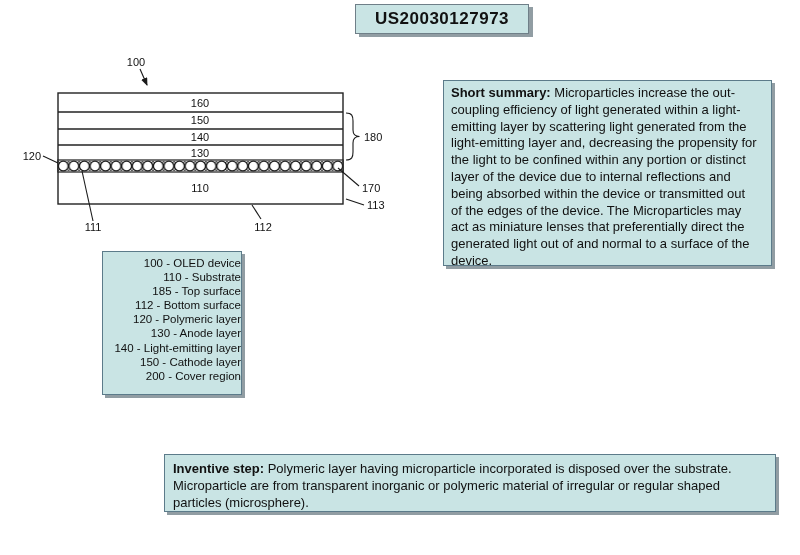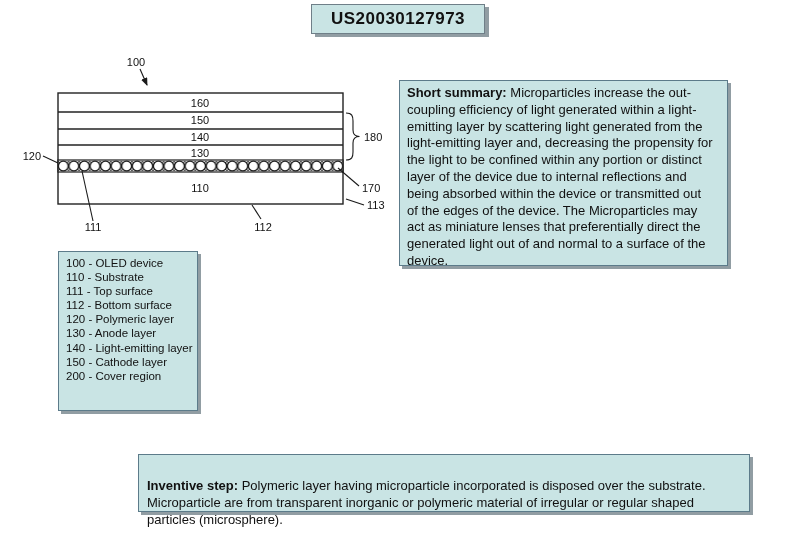--- a/index.html
+++ b/index.html
@@ -6,40 +6,41 @@
   body{
     width:800px;height:555px;position:relative;overflow:hidden;
     background:#ffffff;color:#111;
     font-family:"Liberation Sans", sans-serif;
   }
   .box{
     position:absolute;box-sizing:border-box;
     background:var(--box-bg,#c9e4e4);
     border:1.5px solid var(--box-border,#5c7b8a);
     box-shadow:3px 3px 0 var(--shadow,#919da3);
+    margin-left:44px;
   }
   #title-box{
     left:311px;top:4px;width:174px;height:30px;
     border:1px solid #6f7f88;
     box-shadow:4px 3px 0 var(--shadow,#919da3);
     font-size:17px;font-weight:bold;text-align:center;line-height:28px;
     letter-spacing:0.5px;
   }
   #legend-box{
-    left:58px;top:251px;width:140px;height:160px;
-    font-size:11.5px;padding:4px 0 0 7px;
+    left:58px;top:251px;width:140px;height:144px;
+    font-size:11.5px;padding:4px 0 0 7px;text-align:right;
   }
   .legend-row{line-height:14.1px;white-space:nowrap;}
   #summary-box{
     left:399px;top:80px;width:329px;height:186px;
     font-size:13px;line-height:16.8px;padding:4px 13px 0 7px;
   }
   #inventive-box{
-    left:138px;top:454px;width:612px;height:58px;
-    font-size:13px;line-height:17px;padding:22px 8px;
+    left:120px;top:454px;width:612px;height:58px;
+    font-size:13px;line-height:17px;padding:5px 8px;
   }
   .b{font-weight:bold;}
   p{margin:0;}
   #diagram{position:absolute;left:0;top:0;}
   #diagram text{font-family:"Liberation Sans", sans-serif;font-size:11px;fill:#111;stroke:none;}
 </style>
 </head>
 <body>
 
 <svg id="diagram" width="400" height="250" viewBox="0 0 400 250">
@@ -86,21 +87,21 @@
   <text x="362" y="192" text-anchor="start">170</text>
   <text x="367" y="209" text-anchor="start">113</text>
   <text x="364" y="141" text-anchor="start">180</text>
 </svg>
 
 <div id="title-box" class="box">US20030127973</div>
 
 <div id="legend-box" class="box">
   <div class="legend-row">100 - OLED device</div>
   <div class="legend-row">110 - Substrate</div>
-  <div class="legend-row">111 - Top surface</div>
+  <div class="legend-row">185 - Top surface</div>
   <div class="legend-row">112 - Bottom surface</div>
   <div class="legend-row">120 - Polymeric layer</div>
   <div class="legend-row">130 - Anode layer</div>
   <div class="legend-row">140 - Light-emitting layer</div>
   <div class="legend-row">150 - Cathode layer</div>
   <div class="legend-row">200 - Cover region</div>
 </div>
 
 <div id="summary-box" class="box">
   <p><span class="b">Short summary:</span>

